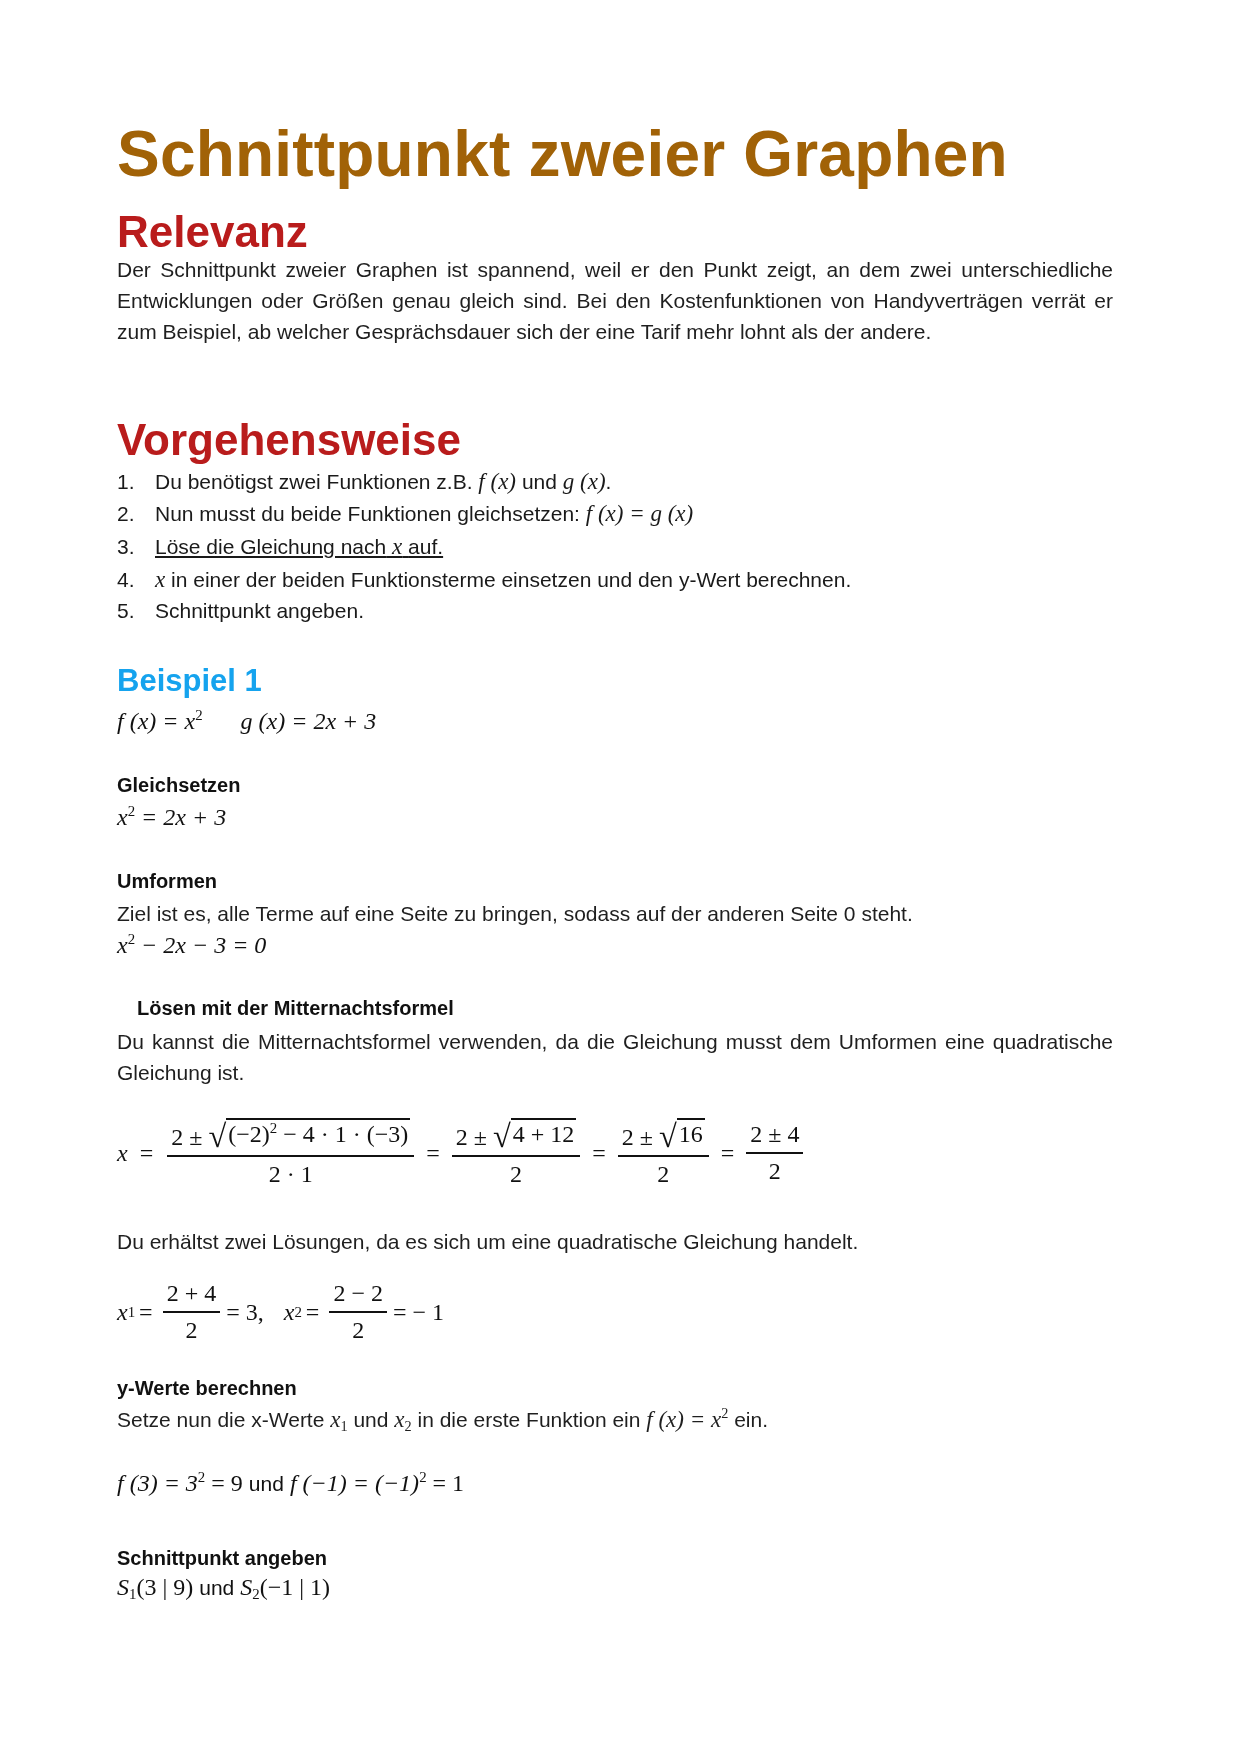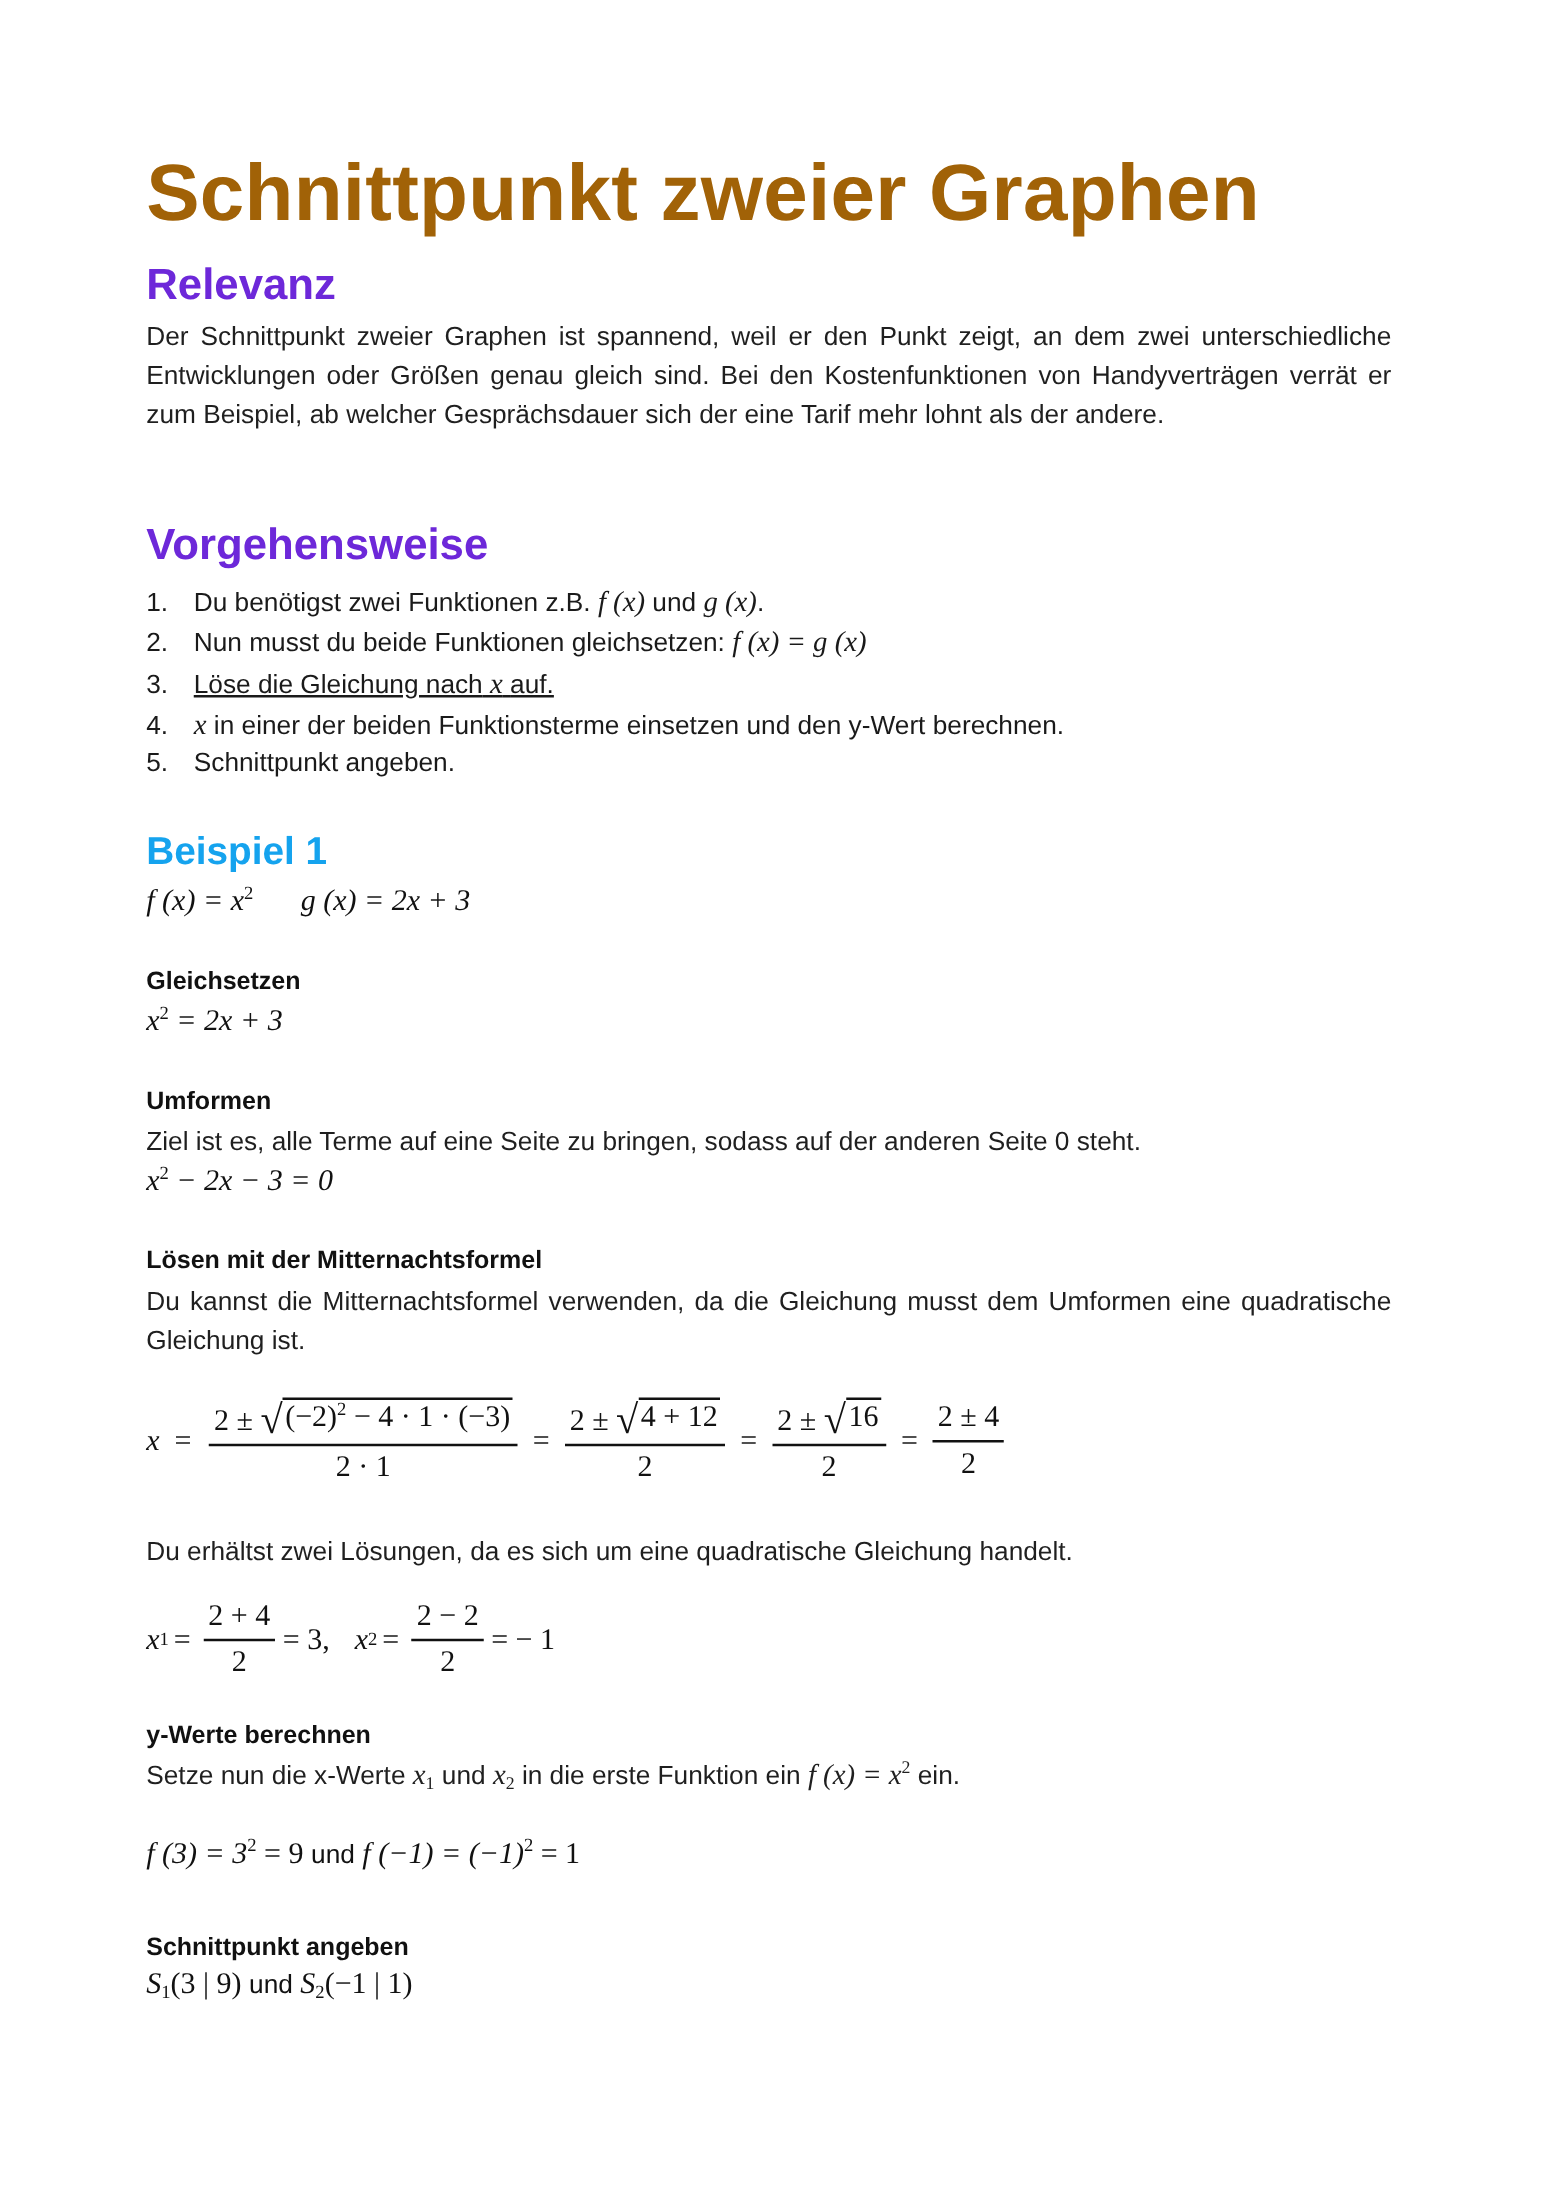--- a/index.html
+++ b/index.html
@@ -1,21 +1,21 @@
 <!DOCTYPE html>
 <html><head>
 <meta charset="utf-8">
 <style>
   html, body { margin: 0; padding: 0; background: #ffffff; }
   body { width: 1240px; height: 1754px; position: relative; overflow: hidden;
          font-family: "Liberation Sans", "DejaVu Sans", sans-serif; color: #1a1a1a; }
   .page { position: absolute; left: 117px; top: 0; width: 996px; }
   .abs { position: absolute; left: 0; }
   .title { font-size: 64px; font-weight: bold; color: #a16207; letter-spacing: 0.2px; white-space: nowrap; line-height: 1; }
-  .h2 { font-size: 35px; font-weight: bold; color: #6d28d9; line-height: 1; white-space: nowrap; }
+  .h2 { font-size: 44px; font-weight: bold; color: #b91c1c; line-height: 1; white-space: nowrap; }
   .h3 { font-size: 31px; font-weight: bold; color: #15a3ee; line-height: 1; white-space: nowrap; }
   .h4 { font-size: 20px; font-weight: bold; color: #111; line-height: 1; white-space: nowrap; }
   .body { font-size: 21px; line-height: 31px; color: #1f1f1f; }
   .justify { text-align: justify; text-align-last: left; }
   .math { font-family: "Liberation Serif", "DejaVu Serif", serif; font-size: 24px; white-space: nowrap; color: #111; }
   .math i { font-style: italic; }
   .list-item { position: absolute; left: 0; font-size: 21px; white-space: nowrap; line-height: 1; }
   .list-num { display: inline-block; width: 38px; }
   sup { font-size: 0.62em; vertical-align: 0.6em; line-height: 0; }
   sub { font-size: 0.62em; vertical-align: -0.3em; line-height: 0; }
@@ -74,21 +74,21 @@
   <div class="abs math" style="top:804px;">
     <i>x</i><sup>2</sup><i> = 2x + 3</i>
   </div>
 
   <div class="abs h4" style="top:871px;">Umformen</div>
   <div class="abs body" style="top:898px; white-space:nowrap;">Ziel ist es, alle Terme auf eine Seite zu bringen, sodass auf der anderen Seite 0 steht.</div>
   <div class="abs math" style="top:932px;">
     <i>x</i><sup>2</sup><i> − 2x − 3 = 0</i>
   </div>
 
-  <div class="abs h4" style="top:998px;">Lösen mit der Mitternachtsformel</div>
+  <div class="abs h4" style="top:998px;margin-left:20px;">Lösen mit der Mitternachtsformel</div>
   <div class="abs body justify" style="top:1026px; width:996px;">Du kannst die Mitternachtsformel verwenden, da die Gleichung musst dem Umformen eine quadratische Gleichung ist.</div>
 
   <div class="abs math" style="top:1118px; display:flex; align-items:center;">
     <i>x</i>
     <span style="margin:0 8px 0 12px;">=</span>
     <span class="frac">
       <span class="num"><span>2 ± </span><span class="sqrt">
             <span class="rad">√</span>
             <span class="radicand"><span>(−2)</span><sup>2</sup><span> − 4 · 1 · (−3)</span></span>
           </span></span>

